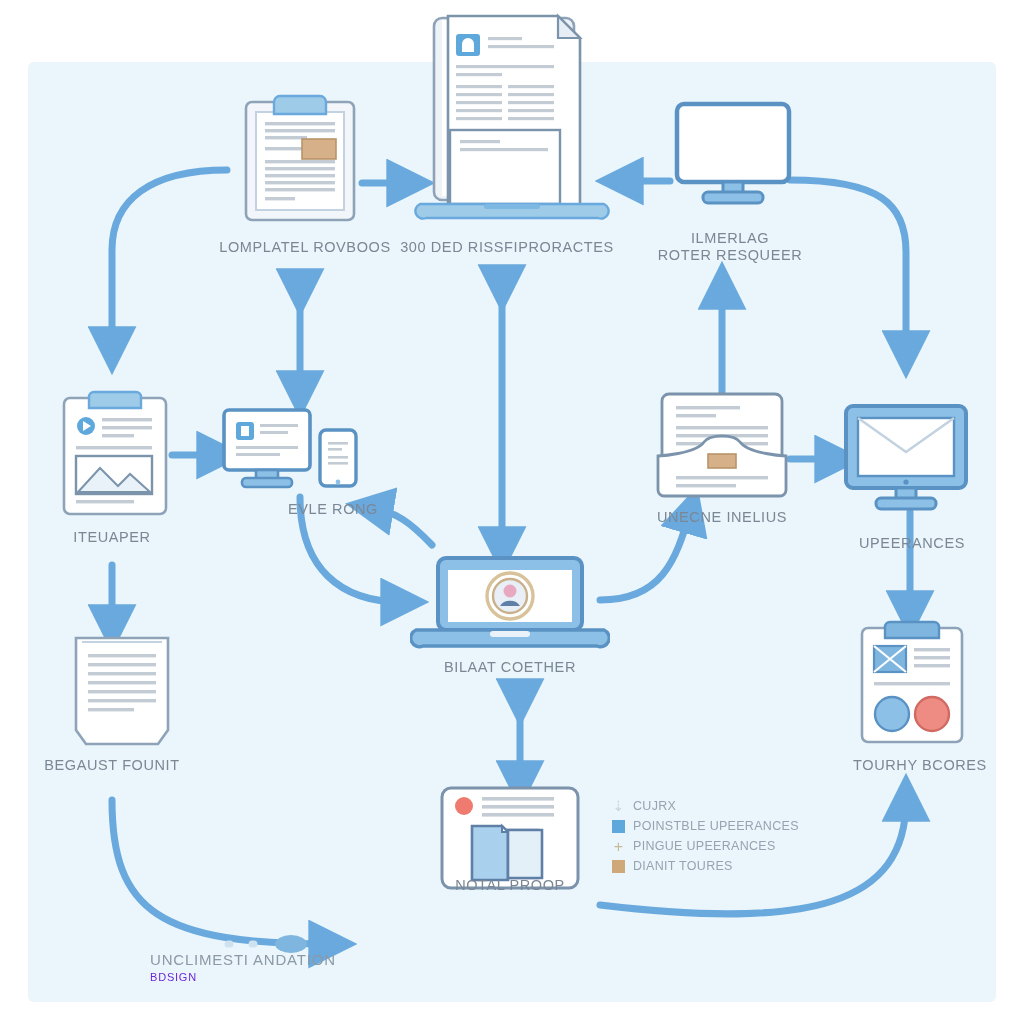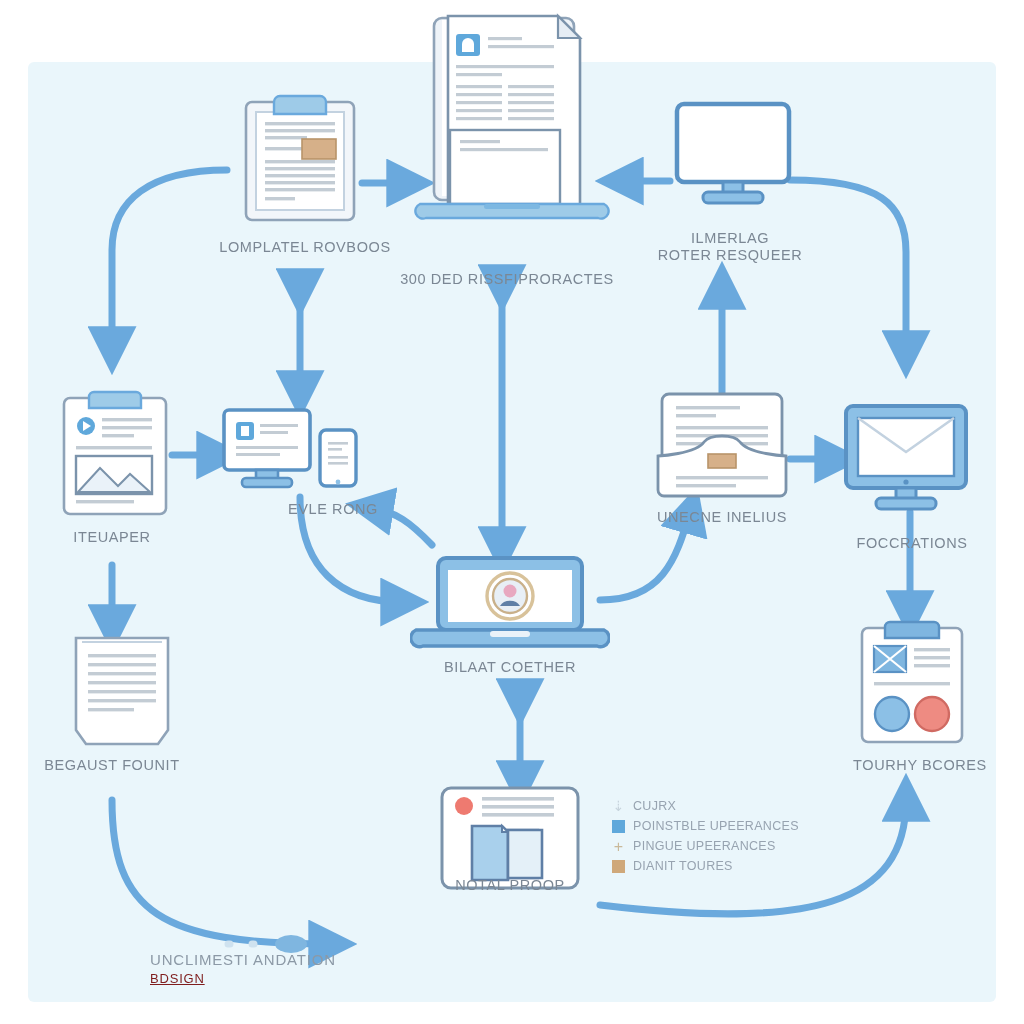--- a/index.html
+++ b/index.html
@@ -11,21 +11,21 @@
   .caption{position:absolute;text-align:center;color:#7b8794;font-size:14.5px;letter-spacing:.6px;line-height:1.25;white-space:pre-line;font-family:"Liberation Sans",sans-serif;}
   .caption.two{line-height:1.2;}
   .legend{position:absolute;color:#97a3b0;font-size:12.5px;letter-spacing:.3px;line-height:20px;font-family:"Liberation Sans",sans-serif;}
   .legend .row{display:flex;align-items:center;gap:8px;height:20px;}
   .legend .sw{width:13px;height:13px;display:inline-block;flex:none;}
   .legend .sw.blue{background:#5fa8db;}
   .legend .sw.tan{background:#cfa87a;}
   .legend .sw.plus{color:#c9b99a;font-size:16px;text-align:center;line-height:13px;}
   .legend .sw.arr{color:#c6d3dc;font-size:14px;text-align:center;line-height:13px;}
   .foot{position:absolute;text-align:left;color:#8c99a6;font-size:15px;letter-spacing:.8px;line-height:1.35;}
-  .foot .sub{font-size:13px;letter-spacing:.8px;color:#7f1d1d;text-decoration:underline;}
+  .foot .sub{font-size:11px;letter-spacing:.8px;color:#6d28d9;}
 </style>
 </head>
 <body>
 
 <div id="canvas">
   <div id="board"></div>
 
   <svg class="layer" viewBox="0 0 1024 1024">
     <defs>
       <marker id="ah" markerWidth="7" markerHeight="7" refX="3.1" refY="3.5" orient="auto">
@@ -126,21 +126,21 @@
       </g>
       <rect x="38" y="122" width="110" height="74" fill="#ffffff" stroke="#7b93ab" stroke-width="2.4"></rect>
       <g fill="#c3ccd4">
           <rect x="48" y="132" width="40" height="3.2"></rect>
           <rect x="48" y="140" width="88" height="3.2"></rect>
         </g>
       <path d="M8,196 h184 a6,6 0 0 1 -6,14 h-172 a6,6 0 0 1 -6,-14 z" fill="#9ecbe8" stroke="#6aa9dd" stroke-width="2.4"></path>
       <rect x="72" y="196" width="56" height="5" rx="2.5" fill="#7db8e2"></rect>
     </svg>
   </div>
-  <div class="caption" style="left:392px;top:238px;width:230px;margin-top:32px;">300 DED RISSFIPRORACTES</div>
+  <div class="caption" style="left:392px;top:238px;width:230px;">300 DED RISSFIPRORACTES</div>
 
   <div class="node" style="left:673px;top:100px;">
     <svg width="120" height="108" viewBox="0 0 120 108">
       <rect x="4" y="4" width="112" height="78" rx="7" fill="#ffffff" stroke="#5a92c4" stroke-width="4.5"></rect>
       <rect x="14" y="14" width="92" height="58" fill="#ffffff"></rect>
       <rect x="50" y="82" width="20" height="12" fill="#8cc0e6" stroke="#5a92c4" stroke-width="3"></rect>
       <rect x="30" y="92" width="60" height="11" rx="5" fill="#8cc0e6" stroke="#5a92c4" stroke-width="3"></rect>
     </svg>
   </div>
   <div class="caption two" style="left:640px;top:230px;width:180px;">ILMERLAG
@@ -217,21 +217,21 @@
   <div class="node" style="left:842px;top:402px;">
     <svg width="128" height="114" viewBox="0 0 128 114">
       <rect x="4" y="4" width="120" height="82" rx="7" fill="#8cc0e6" stroke="#5a92c4" stroke-width="4"></rect>
       <rect x="16" y="16" width="96" height="58" fill="#ffffff" stroke="#5a92c4" stroke-width="2.4"></rect>
       <path d="M16,16 L64,50 L112,16" fill="none" stroke="#c3d2e0" stroke-width="2.6"></path>
       <rect x="54" y="86" width="20" height="12" fill="#8cc0e6" stroke="#5a92c4" stroke-width="3"></rect>
       <rect x="34" y="96" width="60" height="11" rx="5" fill="#8cc0e6" stroke="#5a92c4" stroke-width="3"></rect>
       <circle cx="64" cy="80" r="2.6" fill="#5a92c4"></circle>
     </svg>
   </div>
-  <div class="caption" style="left:832px;top:534px;width:160px;">FOCCRATIONS</div>
+  <div class="caption" style="left:832px;top:534px;width:160px;">UPEERANCES</div>
 
   <div class="node" style="left:60px;top:632px;">
     <svg width="124" height="118" viewBox="0 0 124 118">
       <path d="M16,6 h92 v92 l-10,14 h-72 l-10,-14 z" fill="#ffffff" stroke="#8fa3b8" stroke-width="2.6"></path>
       <path d="M22,10 h80" stroke="#c3d2e0" stroke-width="2"></path>
       <g fill="#c3ccd4">
         <rect x="28" y="22" width="68" height="3.4"></rect>
           <rect x="28" y="31" width="68" height="3.4"></rect>
         <rect x="28" y="40" width="68" height="3.4"></rect>
           <rect x="28" y="49" width="68" height="3.4"></rect>

